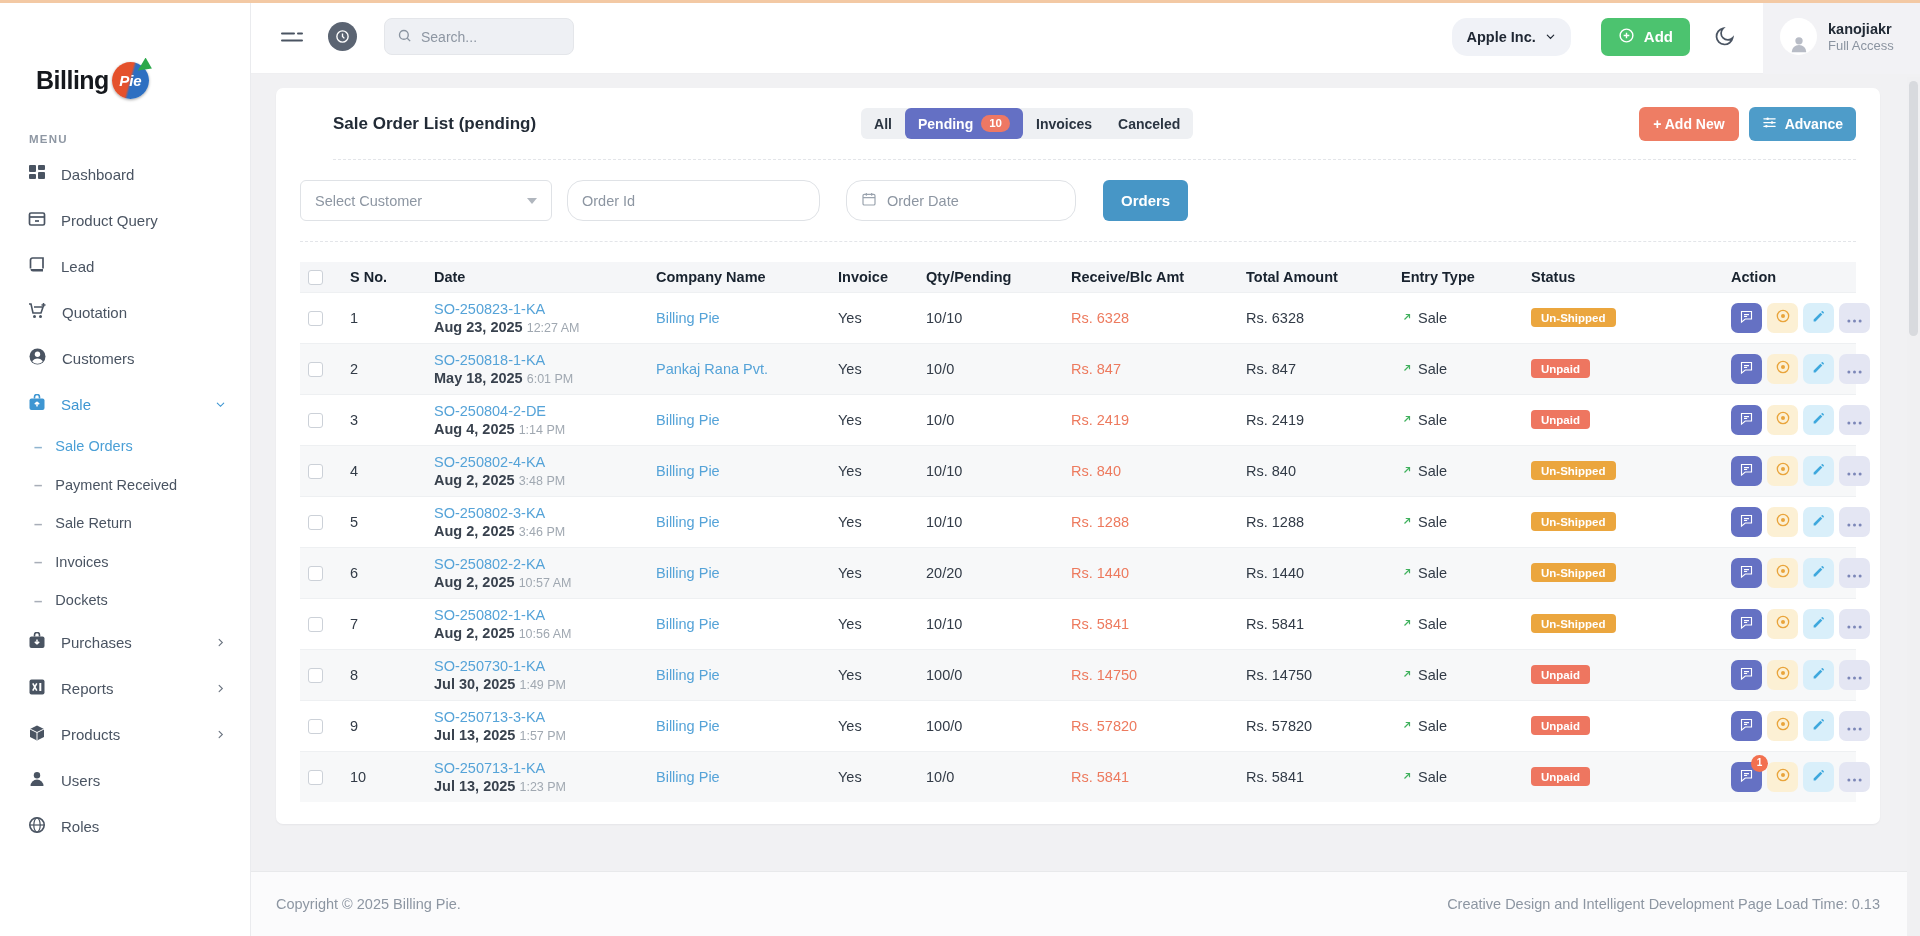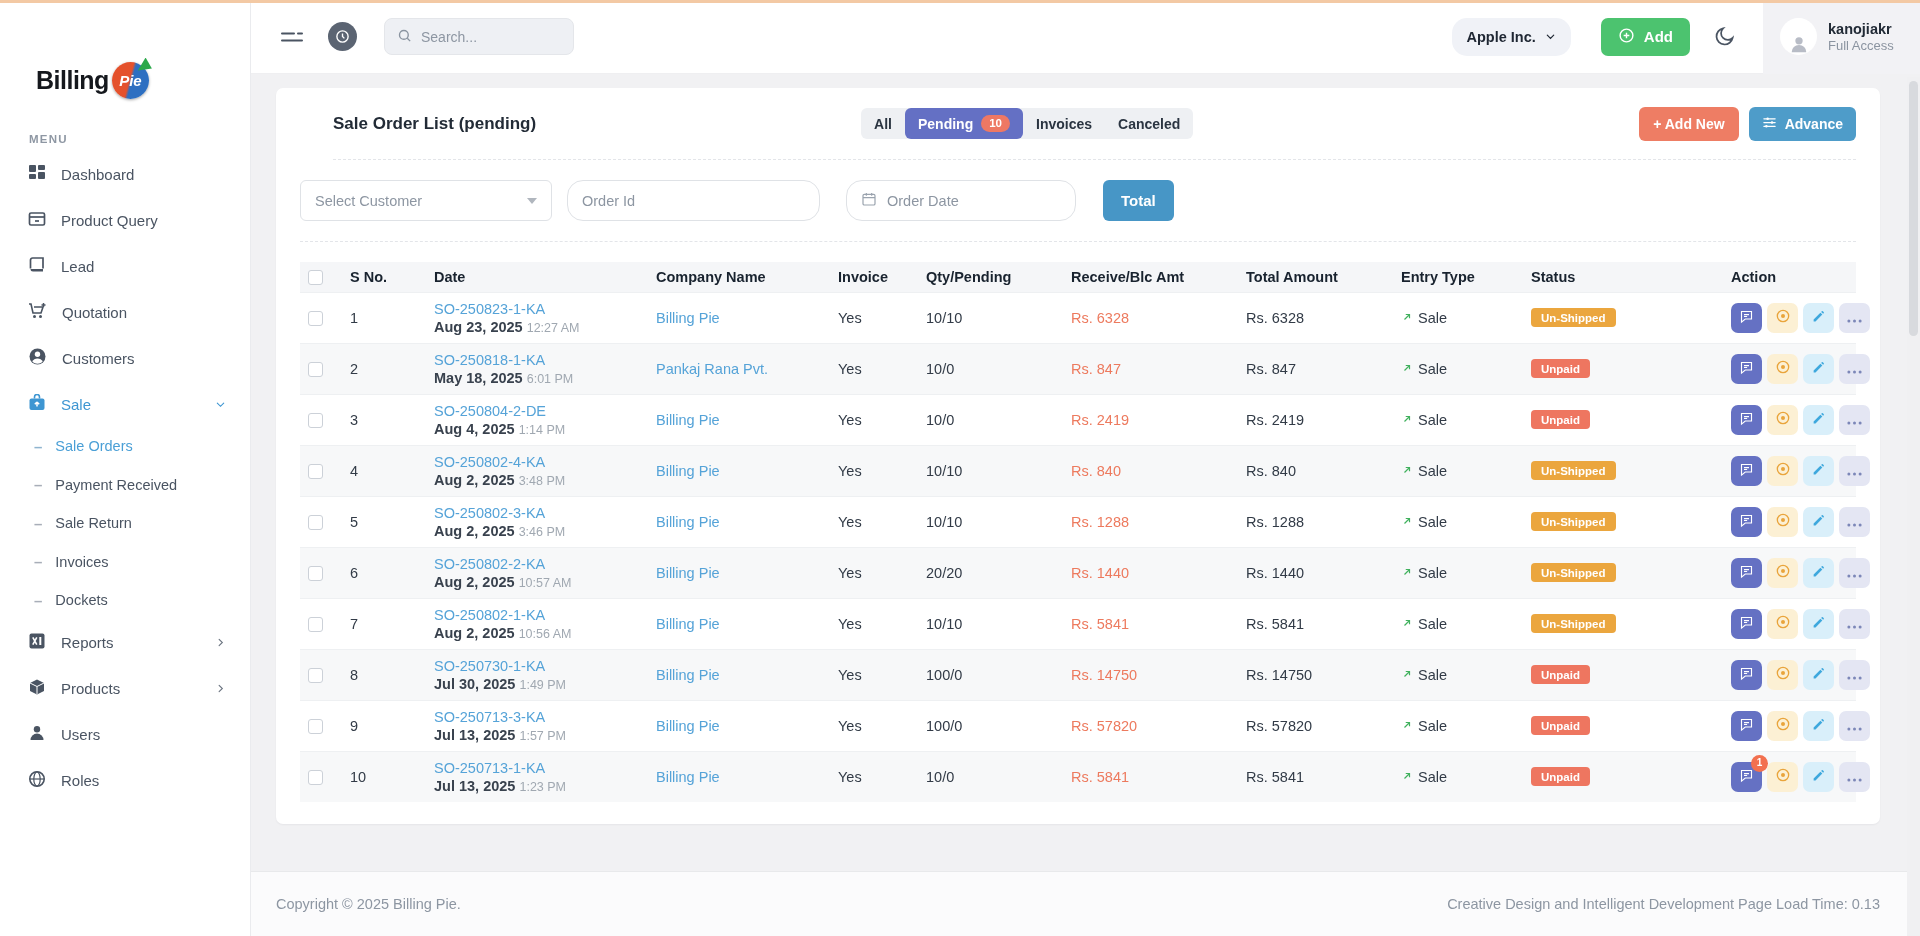--- a/index.html
+++ b/index.html
@@ -179,20 +179,33 @@
         <span class="dash">–</span>
         <span>Invoices</span>
       </div>
       <div class="sub-item">
         <span class="dash">–</span>
         <span>Dockets</span>
       </div>
 
       <div class="nav-item">
         <span><svg width="18" height="18" viewBox="0 0 18 18">
+              <path d="M6.5 4.5V3a2.5 2.5 0 0 1 5 0v1.5" fill="none" stroke="#4a5462" stroke-width="1.6"></path>
+              <rect x="1.5" y="4.5" width="15" height="11.5" rx="2" fill="#4a5462"></rect>
+              <path d="M9 7.5V12M9 12l-2.2-2.2M9 12l2.2-2.2" stroke="#fff" stroke-width="1.5" fill="none"></path>
+            </svg></span>
+        <span>Purchases</span>
+        <span class="chev">
+            <svg width="11" height="11" viewBox="0 0 24 24">
+              <path d="M9 5l7 7-7 7" fill="none" stroke="currentColor" stroke-width="2.4" stroke-linecap="round"></path>
+            </svg>
+          </span>
+      </div>
+      <div class="nav-item">
+        <span><svg width="18" height="18" viewBox="0 0 18 18">
               <rect x="1.5" y="1.5" width="15" height="15" rx="2" fill="#4a5462"></rect>
               <path d="M4.8 5.3l4 7.4M8.8 5.3l-4 7.4" stroke="#fff" stroke-width="1.6"></path>
               <rect x="11.3" y="5" width="2" height="8" fill="#fff"></rect>
             </svg></span>
         <span>Reports</span>
         <span class="chev">
             <svg width="11" height="11" viewBox="0 0 24 24">
               <path d="M9 5l7 7-7 7" fill="none" stroke="currentColor" stroke-width="2.4" stroke-linecap="round"></path>
             </svg>
           </span>
@@ -318,21 +331,21 @@
           <div class="input-box w-orderid">
             <input type="text" placeholder="Order Id" style="">
           </div>
           <div class="input-box w-orderdate">
             <span><svg width="16" height="16" viewBox="0 0 24 24" fill="none" stroke="#9aa3ae" stroke-width="1.8">
                   <rect x="3" y="5" width="18" height="16" rx="2"></rect>
                   <path d="M8 3v4M16 3v4M3 10h18"></path>
                 </svg></span>
             <input type="text" placeholder="Order Date" style="">
           </div>
-          <button class="btn-submit">Total</button>
+          <button class="btn-submit">Orders</button>
         </div>
 
         <div class="table-wrap">
           <table>
             <colgroup>
               <col style="width:42px">
                 <col style="width:84px">
                 <col style="width:222px">
                 <col style="width:182px">
                 <col style="width:88px">

